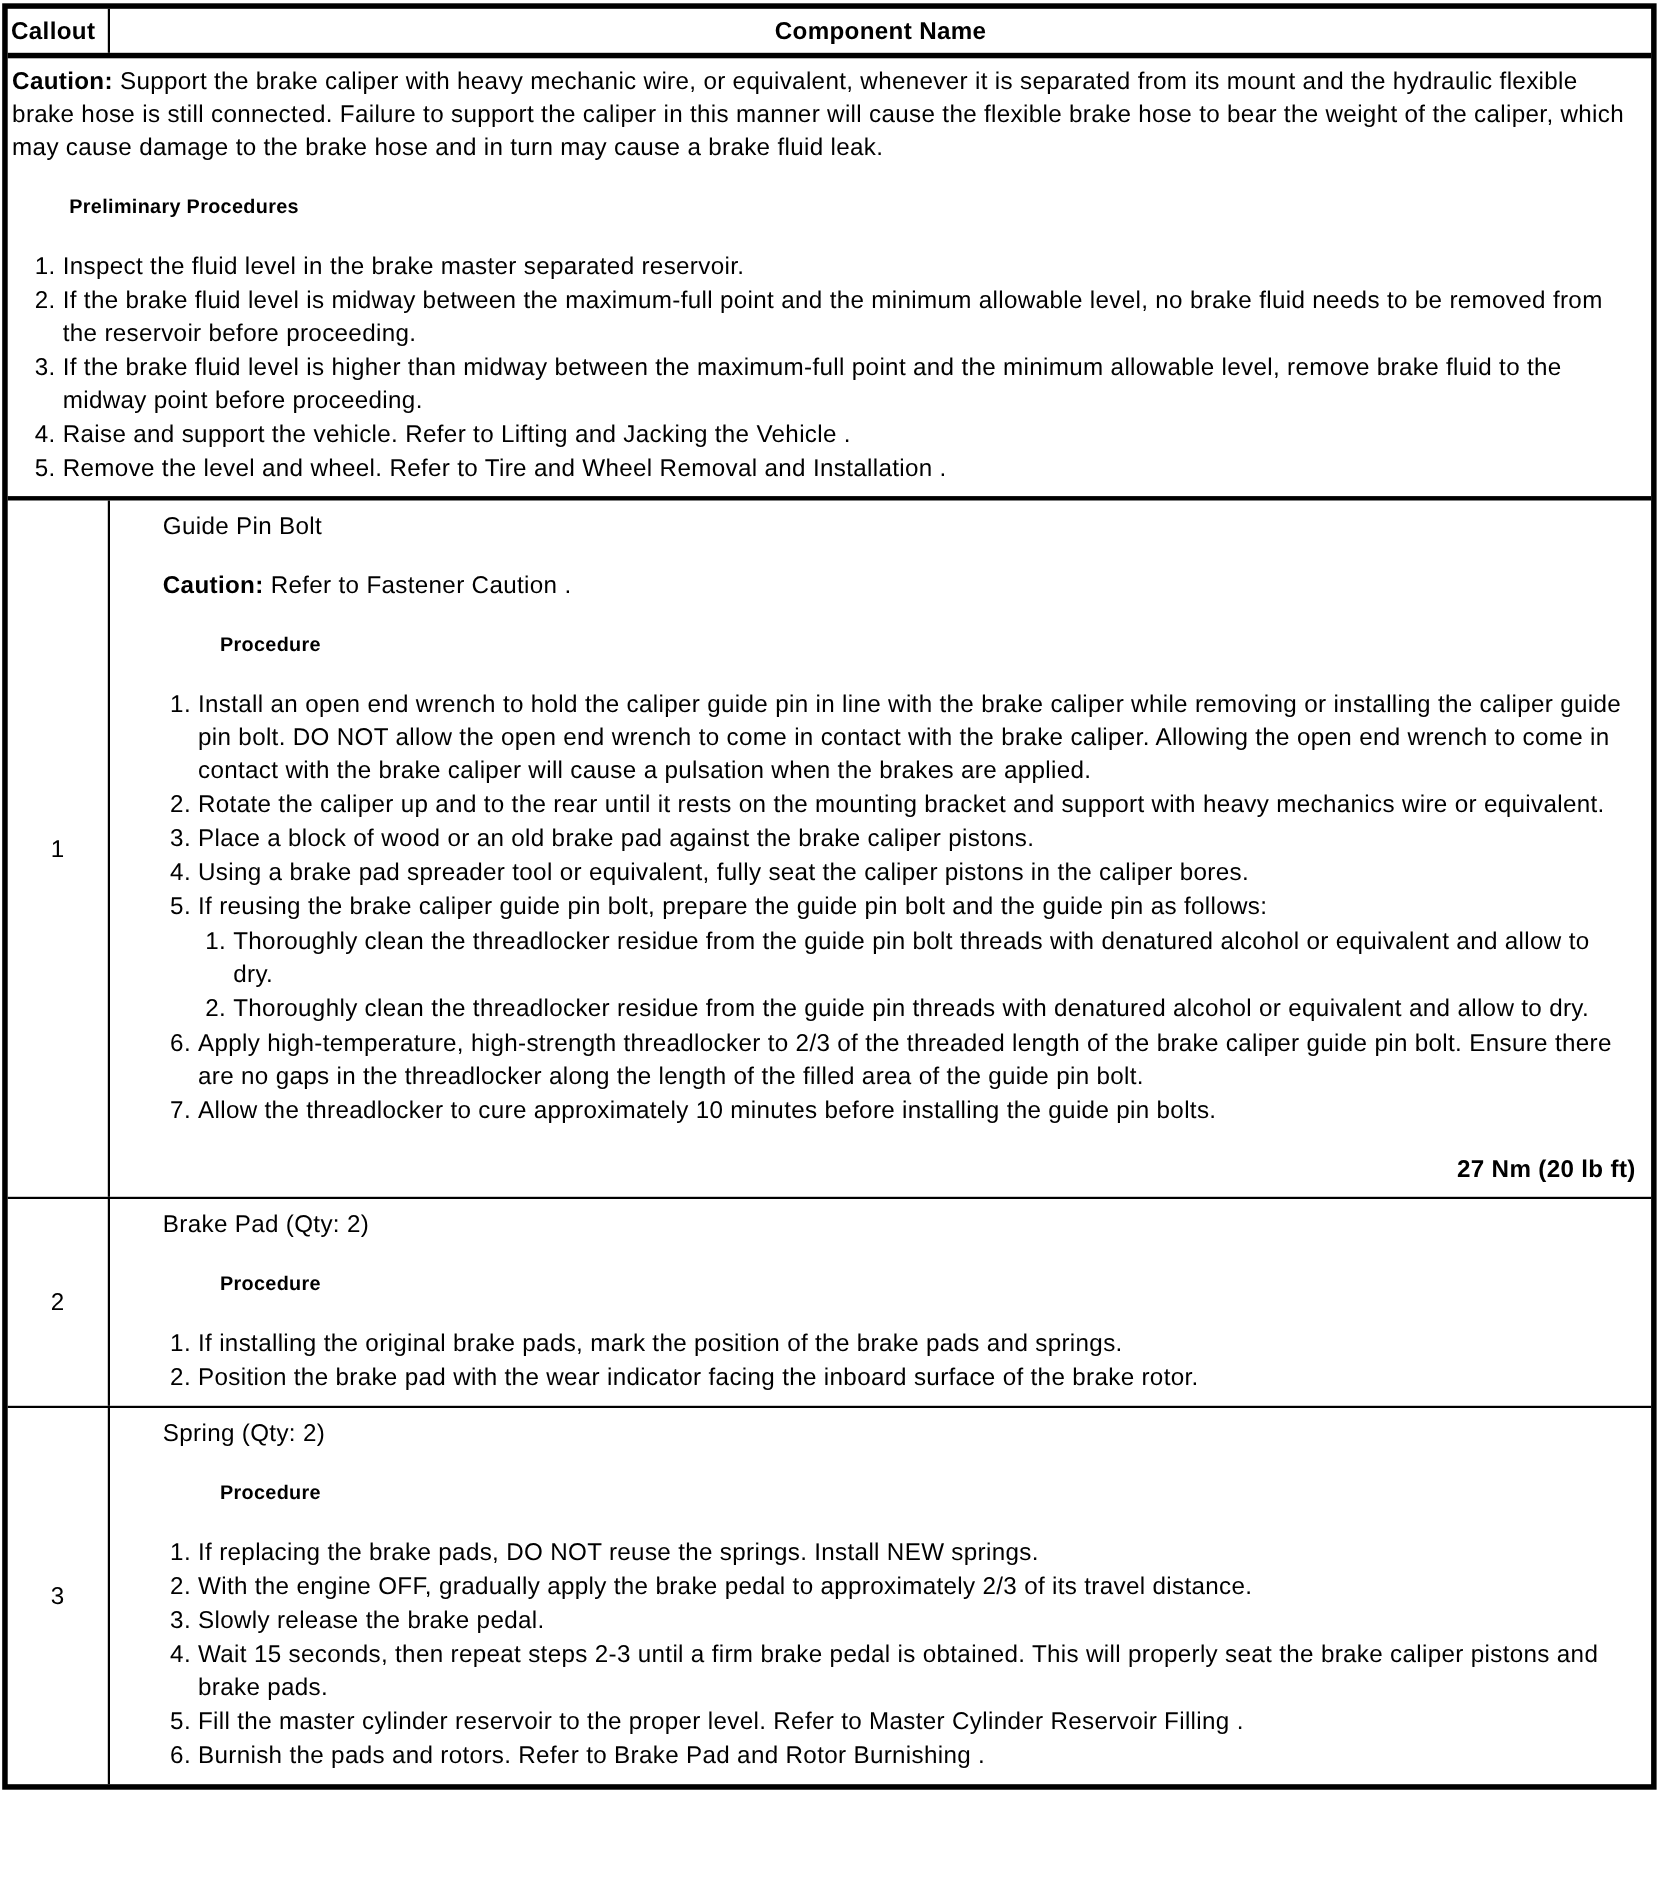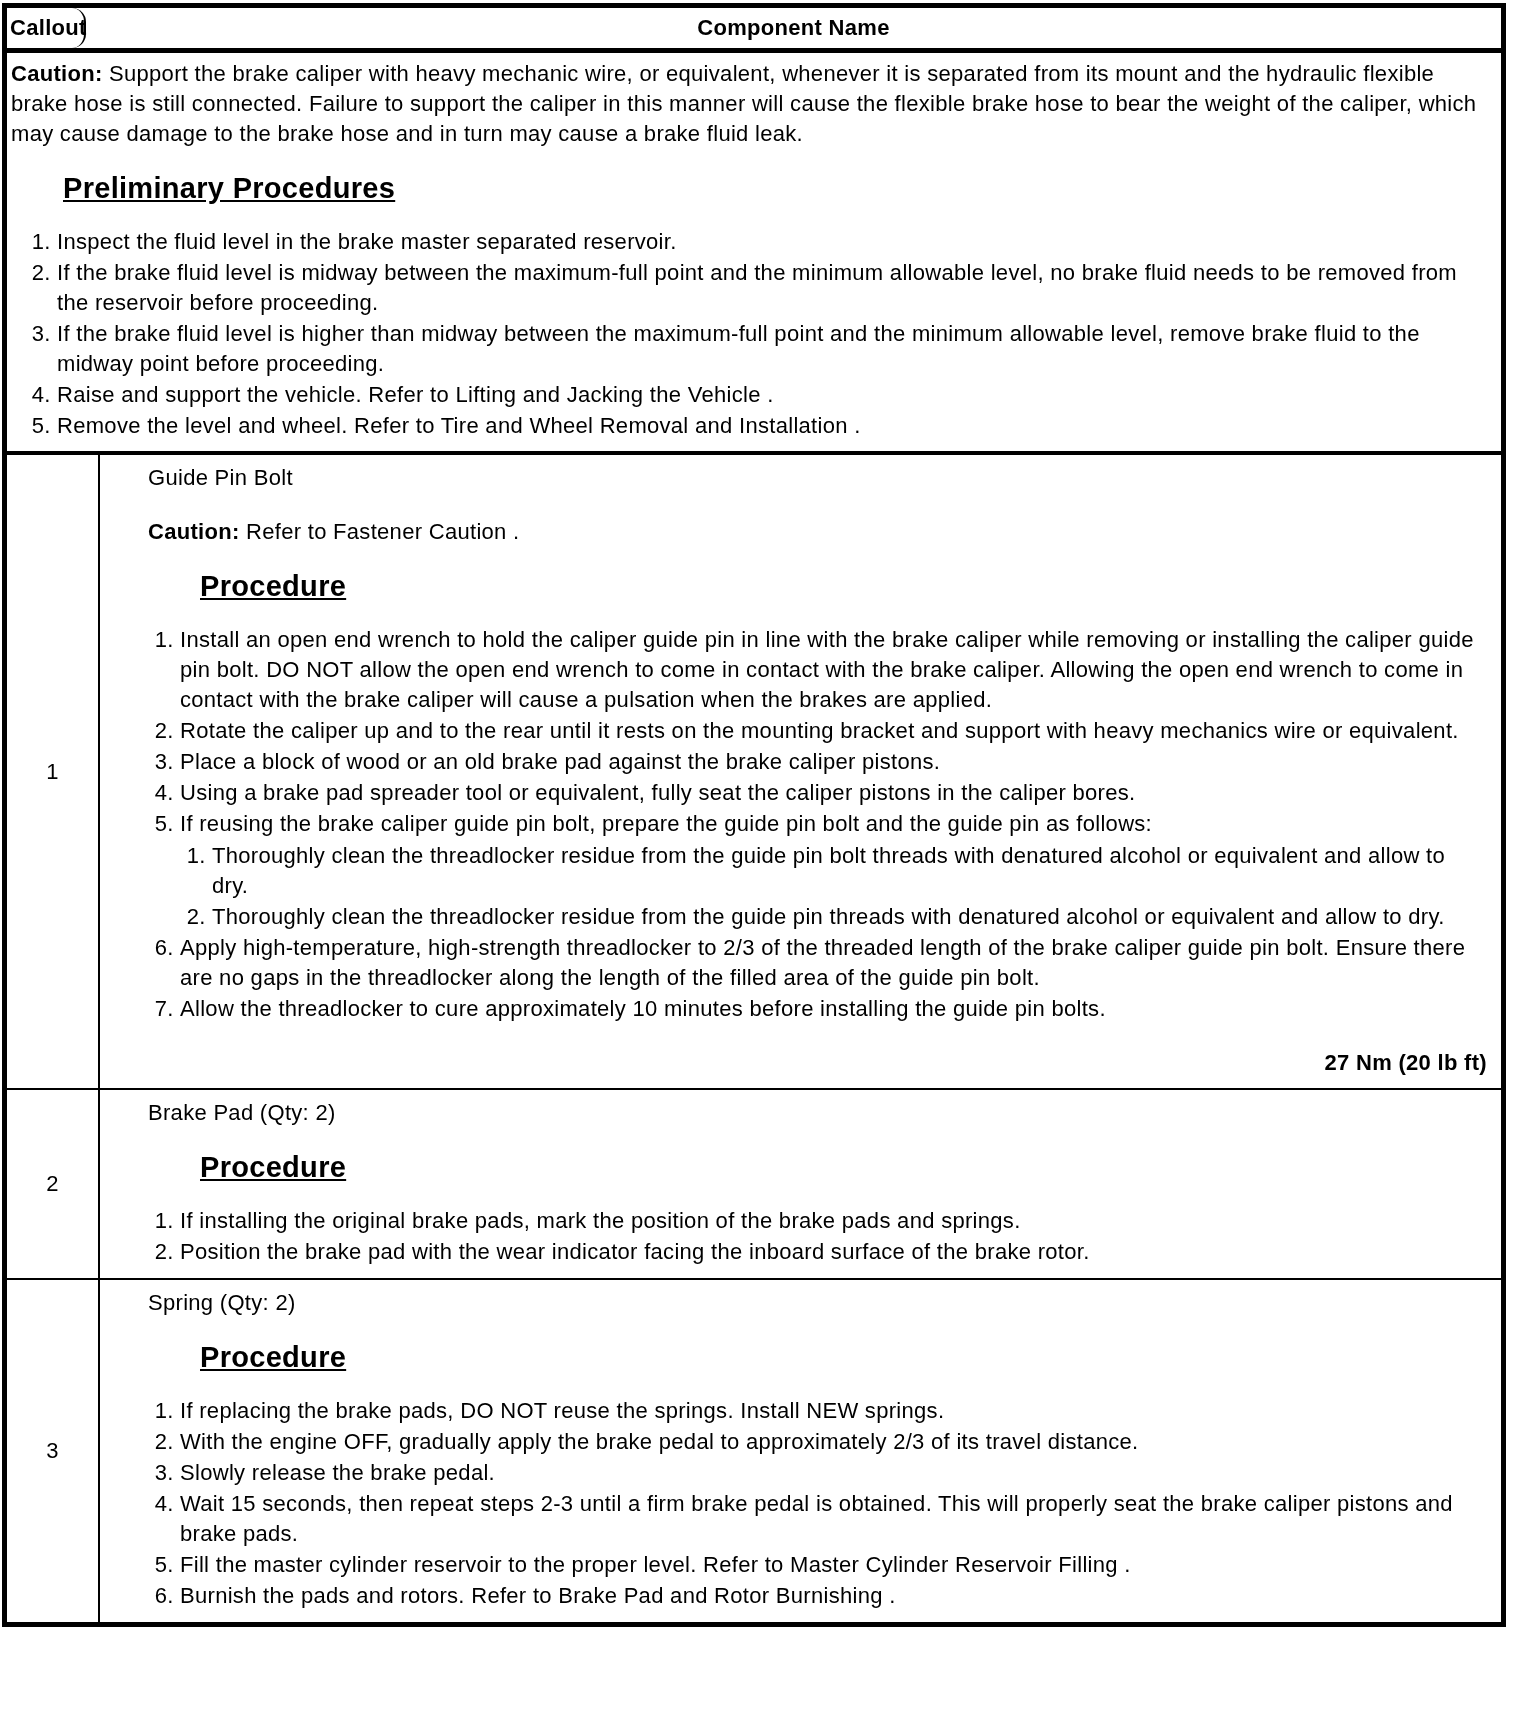--- a/index.html
+++ b/index.html
@@ -28,45 +28,43 @@
   p { margin: 0; }
   .b { font-weight: bold; }
 
   
   .hdr-row {
     display: flex;
     border-bottom: 5px solid #000;
     font-weight: bold;
   }
   .hdr-callout {
-    width: 79px;
+    width: 93px;
     box-sizing: border-box;
     flex: none;
     border-right: 2px solid #000;
     padding: 5px 2px 5px 3px;
-    border-radius: 14px;
   }
   .hdr-name {
     flex: 1;
     text-align: center;
     padding: 5px 0;
   }
 
   
   .intro {
     padding: 6px 14px 9px 4px;
     border-bottom: 4px solid #000;
   }
   .sub-heading {
     margin: 24px 0 0 0;
     padding-left: 52px;
-    font-size: 29px;
+    font-size: 18px;
     font-weight: bold;
     line-height: 30px;
-    text-decoration: underline;
   }
   ol.steps {
     margin: 24px 0 0 0;
     padding-left: 46px;
   }
   ol.steps li {
     margin: 0 0 1px 0;
   }
   ol.steps ol {
     margin: 2px 0 1px 0;

